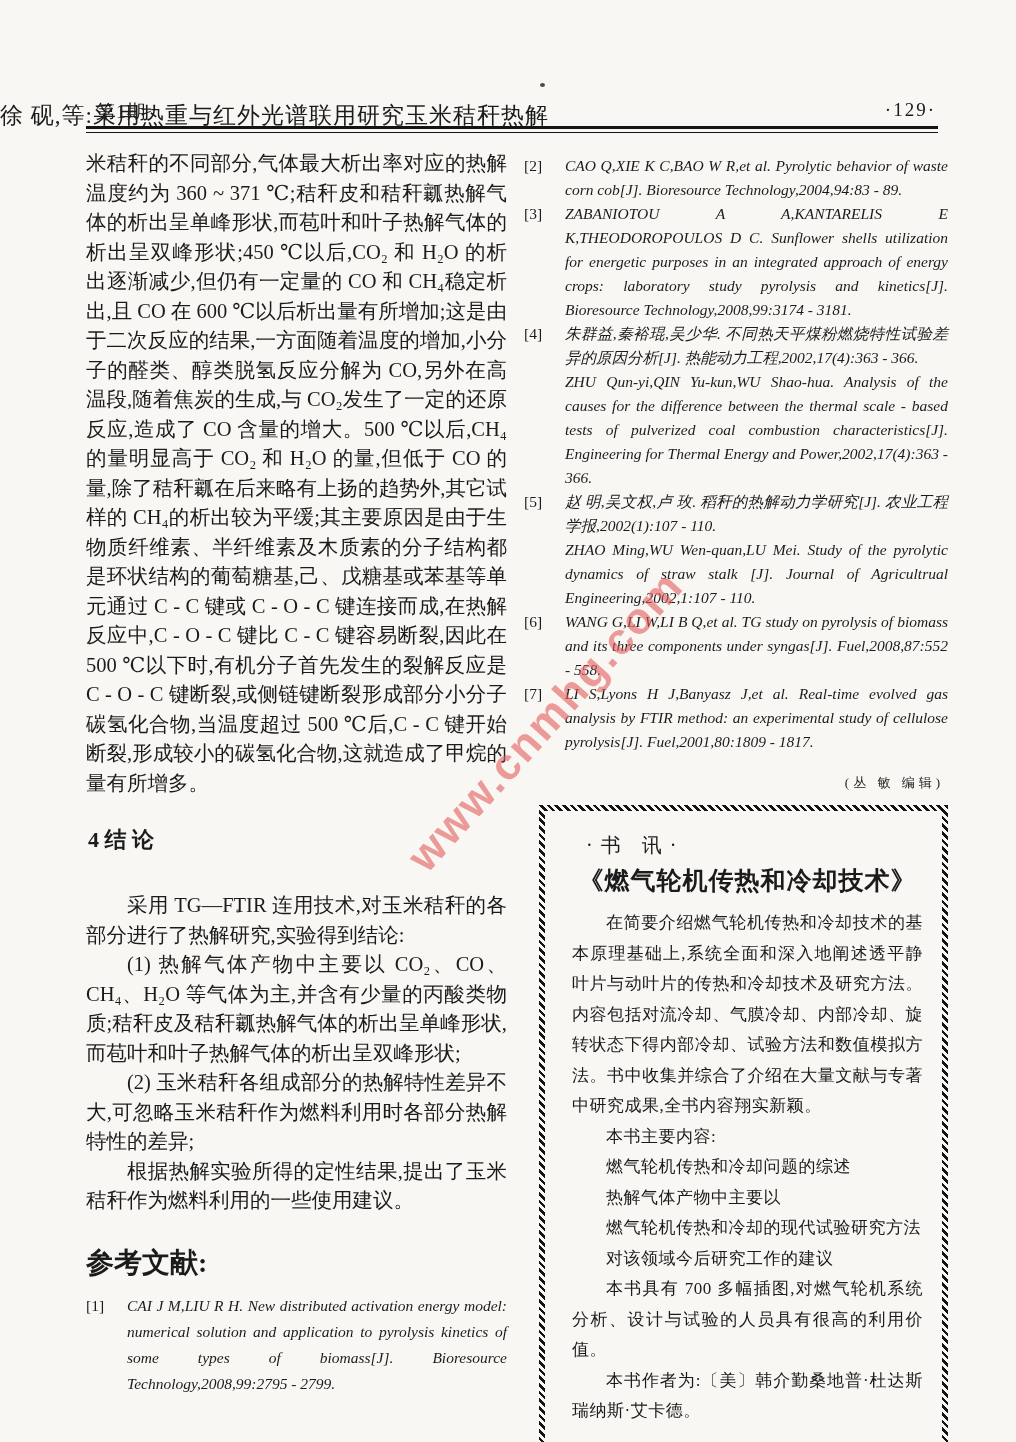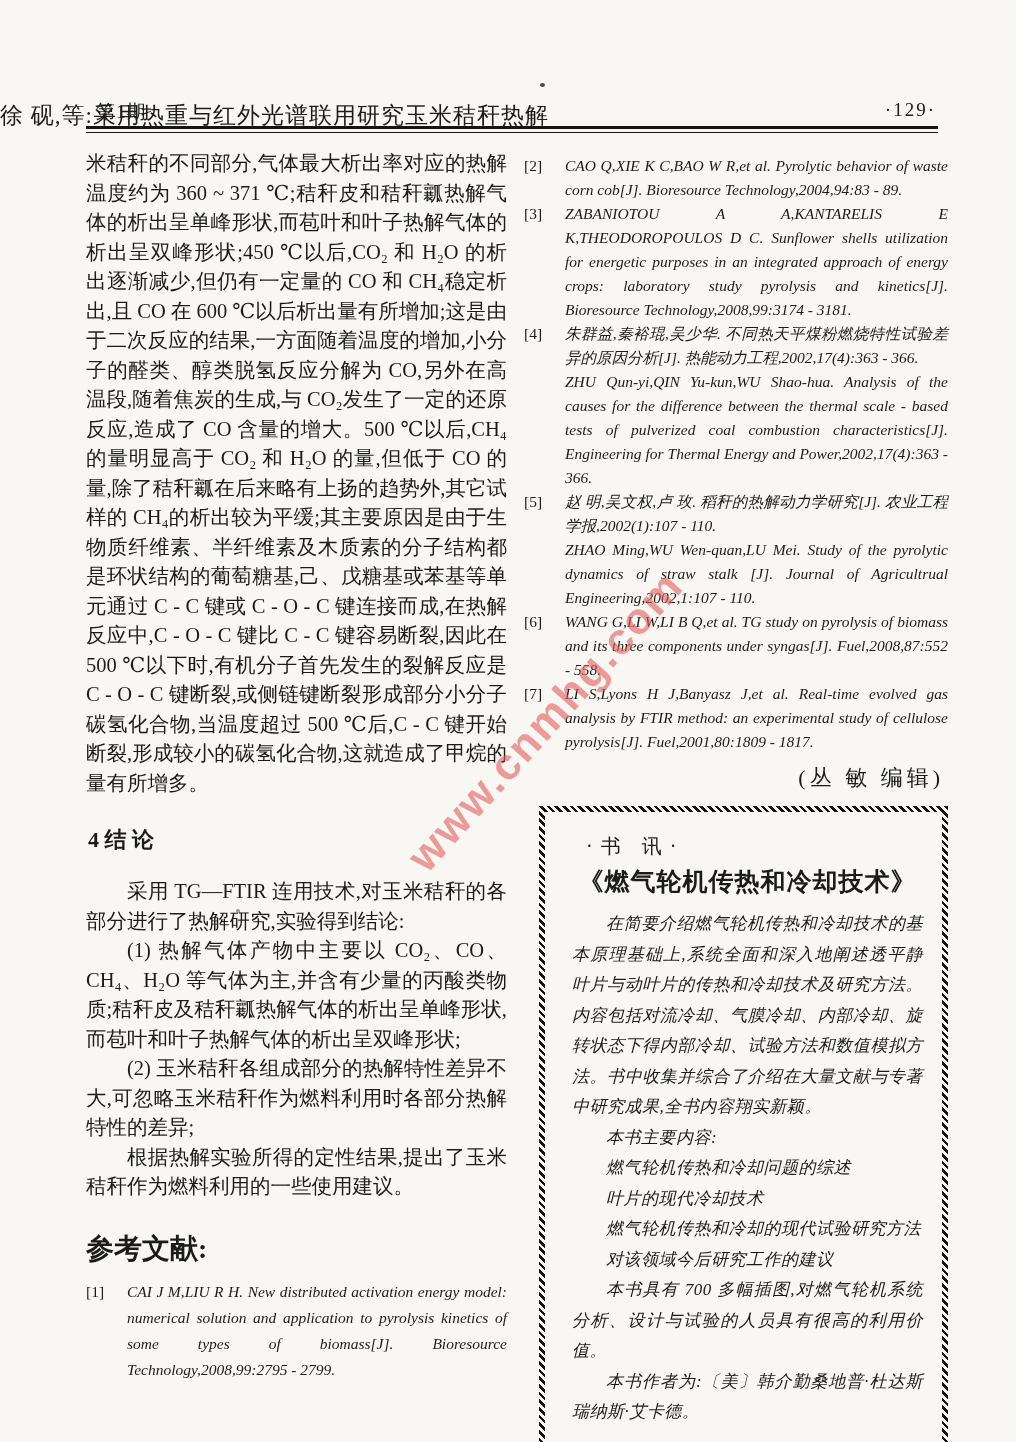--- a/index.html
+++ b/index.html
@@ -14,41 +14,41 @@
   .hdr-title { position:absolute; top:100px; left:0; width:100%; text-align:left; font-size:23px; letter-spacing:1px; }
   .hdr-page  { position:absolute; top:99px; right:80px; font-size:19px; letter-spacing:2px; }
   .hdr-rule  { position:absolute; top:126px; left:86px; width:852px; height:7px;
                border-top:3px solid #141414; border-bottom:1.5px solid #141414; }
   
   .col { position:absolute; top:149px; text-align:justify; }
   .col-left  { left:86px;  width:421px; }
   .col-right { left:524px; width:424px; }
   .para { font-size:20.5px; line-height:29.5px; text-indent:2em; }
   [data-repeat="left_column.paragraphs"] p:first-of-type { text-indent:0; }
-  .sec-heading  { font-size:22px; font-weight:bold; margin:27px 0 22px 2px; }
+  .sec-heading  { font-size:22px; font-weight:bold; margin:27px 0 36px 2px; }
   .refs-heading { font-size:28px; font-weight:bold; margin:28px 0 11px 0; }
   .ref { display:flex; font-size:15.5px; }
   .ref-num  { flex:0 0 41px; }
   .ref-text { flex:1; text-align:justify;font-style:italic; }
   .col-left  .ref { line-height:26px; }
   .col-right .ref { line-height:24px; }
   .col-right { padding-top:5px; }
-  .editor { text-align:right; font-size:22px; margin-top:9px; padding-right:4px; letter-spacing:4px;font-family:Liberation Serif, serif; }
+  .editor { text-align:right; font-size:13px; margin-top:20px; padding-right:4px; letter-spacing:4px;font-family:Liberation Serif, serif; }
   
   .book-box {
     margin:13px 0 0 15px; width:409px;
     border:6px solid transparent;
     border-image:repeating-linear-gradient(45deg,#141414 0 2.6px,#f8f7f3 2.6px 5.4px) 6;
     padding:12px 19px 22px 27px;
   }
   .box-label { font-size:20px; letter-spacing:8px; margin:9px 0 5px 14px; }
   .box-title { text-align:center; font-family:"Liberation Sans","DejaVu Sans",sans-serif;
                font-weight:bold; font-size:25px; margin:4px 0 11px; letter-spacing:1px; }
   .box-para  { font-size:17px; line-height:30.5px; text-indent:2em; text-align:justify;
-               font-style:italic; letter-spacing:0.5px; }
+               letter-spacing:0.5px; }
   
   .watermark {
     position:absolute; left:352px; top:696px; z-index:5; pointer-events:none;
     font-family:"Liberation Sans","DejaVu Sans",sans-serif; font-weight:bold;
     font-size:44px; letter-spacing:2px; white-space:nowrap;
     color:rgba(227,91,91,0.60); transform:rotate(-48deg);
   }
   .speck-a { position:absolute; left:540px; top:83px;  width:5px; height:4px; background:#4a4a4a; border-radius:50%; }
   .speck-b { position:absolute; left:236px; top:909px; width:4px; height:4px; background:#9a9a94; border-radius:50%; }
 </style>
@@ -147,21 +147,21 @@
       <div class="box-label">·书  讯·</div>
       <div class="box-title">《燃气轮机传热和冷却技术》</div>
       <div data-repeat="right_column.book_box.paragraphs">
 
           <p class="box-para">在简要介绍燃气轮机传热和冷却技术的基本原理基础上,系统全面和深入地阐述透平静叶片与动叶片的传热和冷却技术及研究方法。内容包括对流冷却、气膜冷却、内部冷却、旋转状态下得内部冷却、试验方法和数值模拟方法。书中收集并综合了介绍在大量文献与专著中研究成果,全书内容翔实新颖。</p>
 
           <p class="box-para">本书主要内容:</p>
 
           <p class="box-para">燃气轮机传热和冷却问题的综述</p>
 
-          <p class="box-para">叶片的现代冷却技术</p>
+          <p class="box-para">热解气体产物中主要以</p>
 
           <p class="box-para">燃气轮机传热和冷却的现代试验研究方法</p>
 
 
           <p class="box-para">对该领域今后研究工作的建议</p>
 
           <p class="box-para">本书具有 700 多幅插图,对燃气轮机系统分析、设计与试验的人员具有很高的利用价值。</p>
 
           <p class="box-para">本书作者为:〔美〕韩介勤桑地普·杜达斯瑞纳斯·艾卡德。</p>
         </div>

